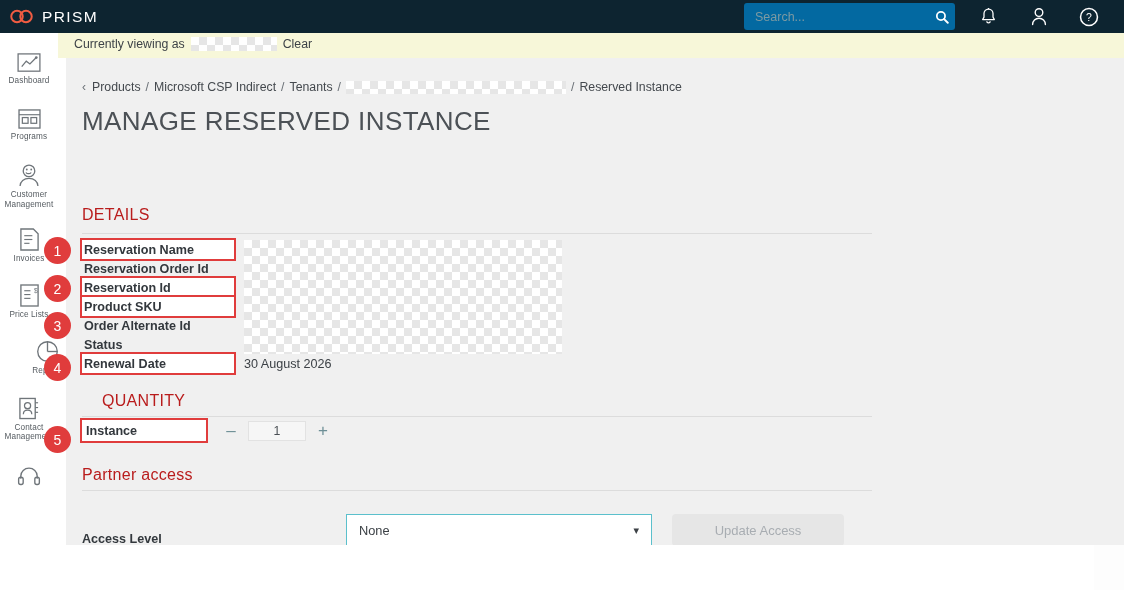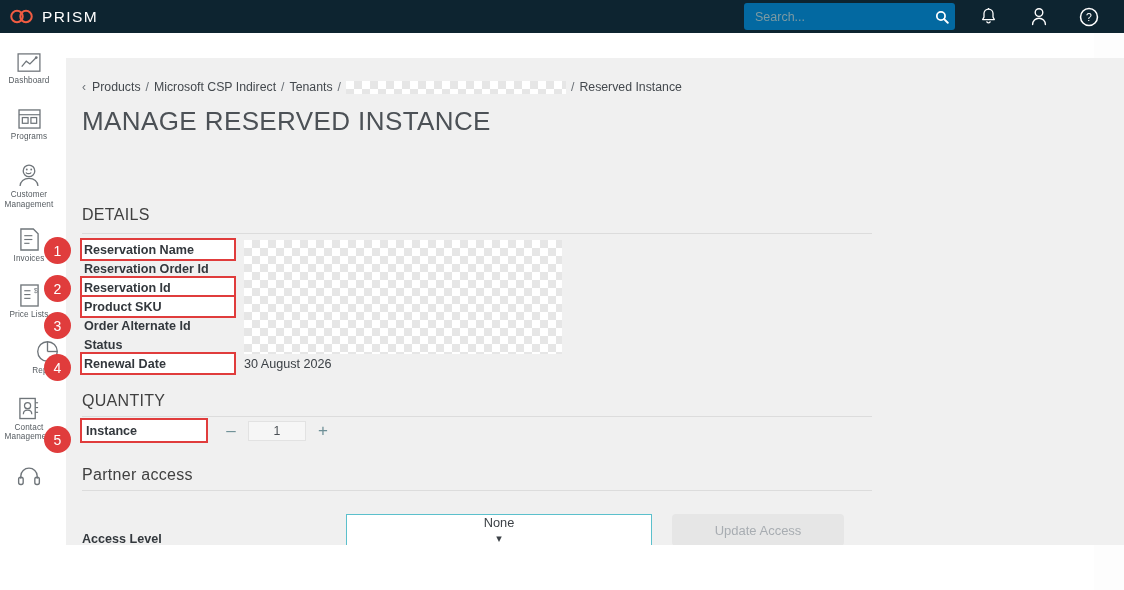--- a/index.html
+++ b/index.html
@@ -89,21 +89,21 @@
   .bc-sep { margin: 0 5px; color: #6a7076; }
   .bc-link { cursor: pointer; }
   .redact-bc { width: 220px; height: 13px; display: inline-block; }
   .page-title {
     position: absolute; left: 16px; top: 48px;
     font-size: 26px; color: #4c5156; font-weight: 400; letter-spacing: .4px;
   }
 
   .section-title {
     position: absolute; left: 16px;
-    font-size: 16px; color: #404040; font-weight: 400; letter-spacing: .3px;
+    font-size: 16px; color: #b91c1c; font-weight: 400; letter-spacing: .3px;
   }
   .hr {
     position: absolute; left: 16px; width: 790px; height: 1px; background: #dcdcdc;
   }
 
   
   .details { position: absolute; left: 16px; top: 182px; }
   .drow { display: flex; align-items: center; height: 19px; }
   .dlabel {
     width: 152px; font-size: 12.6px; color: #33383d; font-weight: bold;
@@ -134,21 +134,21 @@
     display: flex; align-items: center; justify-content: center;
     font-size: 12.3px; color: #4a4f54; margin: 0 8px;
   }
 
   
   .access-row { position: absolute; left: 16px; top: 448px; display: flex; align-items: flex-end; margin-top: 8px; }
   .access-label { width: 264px; font-size: 12.6px; color: #33383d; font-weight: bold; }
   .select {
     width: 306px; height: 32px; background: #ffffff; border: 1px solid #5bc0cc;
     display: flex; align-items: center; justify-content: space-between;
-    padding: 0 12px; font-size: 12.8px; color: #3c4146; cursor: pointer; flex-direction: column;
+    padding: 0 12px; font-size: 12.8px; color: #3c4146; cursor: pointer;
   }
   .sel-caret { color: #3c4146; font-size: 11px; }
   .btn-disabled {
     margin-left: 20px; width: 172px; height: 32px; background: #e6e6e6;
     border: 0; border-radius: 4px; color: #a8adb2; font-size: 13px;
     display: flex; align-items: center; justify-content: center; cursor: default;
     font-family: "Liberation Sans", sans-serif;
   }
 
   
@@ -199,20 +199,27 @@
     </div>
 
     <div class="topicon ic-help">
       <svg width="20" height="20" viewBox="0 0 22 22">
         <circle cx="11" cy="11" r="9.3" fill="none" stroke="#ffffff" stroke-width="1.7"></circle>
         <text x="11" y="15.6" text-anchor="middle" font-size="11.5" font-family="Liberation Sans, sans-serif" fill="#ffffff">?</text>
       </svg>
     </div>
   </div>
 
+  <div class="viewbar">
+    <div class="viewbar-inner">
+      <span>Currently viewing as</span>
+      <span class="redact redact-viewas"></span>
+      <span class="clear-link">Clear</span>
+    </div>
+  </div>
 
   <div class="sidebar">
 
     <div class="nav-item" style="padding-top:14px;">
       <span class="nav-icon">
         <svg width="24" height="20" viewBox="0 0 26 22">
           <rect x="1" y="1" width="24" height="19" fill="none" stroke="#6f757a" stroke-width="1.4"></rect>
           <polyline points="5,15 10,9 14,12 21,5" fill="none" stroke="#6f757a" stroke-width="1.4"></polyline>
           <circle cx="21" cy="5" r="1.5" fill="#6f757a"></circle>
         </svg>
@@ -349,21 +356,21 @@
       <div class="drow">
         <div class="dlabel">Status</div>
         <div class="dvalue">Active</div>
       </div>
       <div class="drow">
         <div class="dlabel hl">Renewal Date</div>
         <div class="dvalue">30 August 2026</div>
       </div>
     </div>
 
-    <div class="section-title" style="top:334px;">QUANTITY</div>
+    <div class="section-title" style="top:334px;margin-left:20px;">QUANTITY</div>
     <div class="hr" style="top:358px;"></div>
 
     <div class="qty-row">
       <div class="qty-label hl" style="width:124px;">Instance</div>
       <div class="stepper">
         <div class="step-btn">–</div>
         <div class="qty-val">1</div>
         <div class="step-btn">+</div>
       </div>
     </div>

